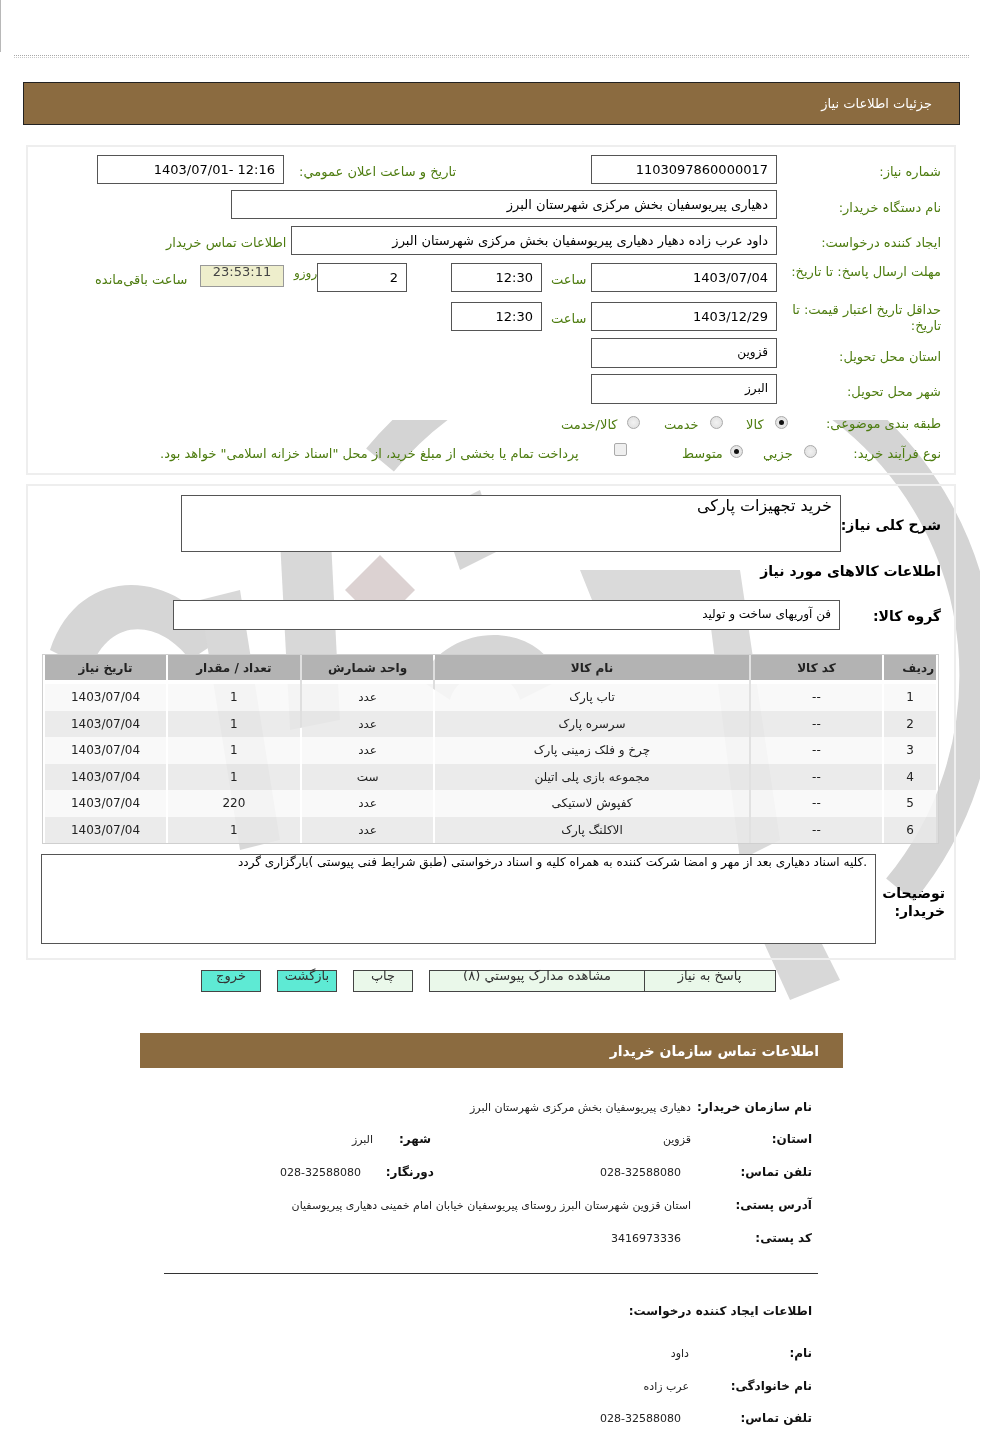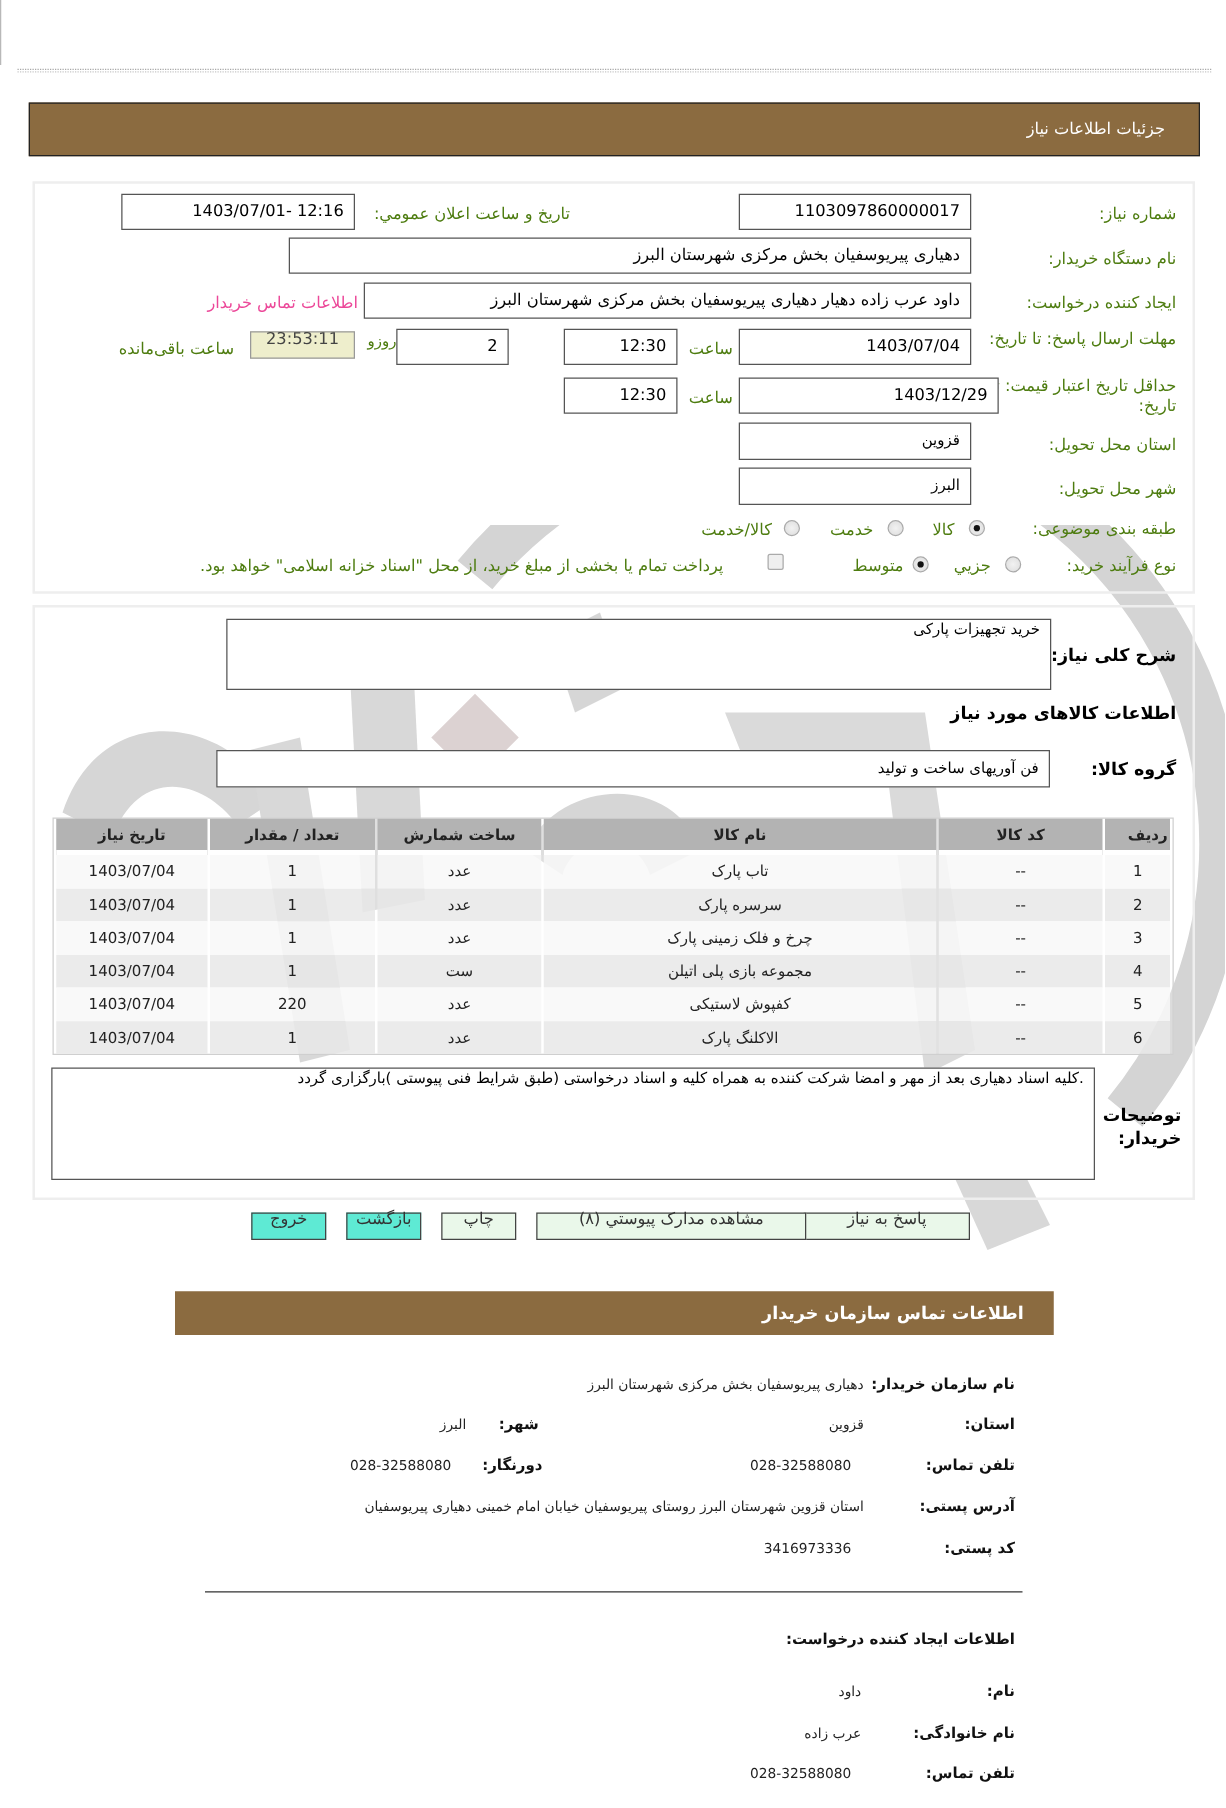--- a/index.html
+++ b/index.html
@@ -12,21 +12,21 @@
     .title-bar { position: absolute; left: 23px; top: 82px; width: 937px; height: 43px; background: #8b6b40;
       border: 1px solid #222; color: #fff; font-size: 13px; padding: 13px 27px 0 0; text-align: right; z-index: 2; }
     .panel { position: absolute; left: 26px; width: 930px; border: 2px solid #eeeeee; background: transparent; z-index: 1; }
     .panel1 { top: 145px; height: 330px; }
     .panel2 { top: 484px; height: 476px; }
     .lbl { position: absolute; font-size: 13px; color: #4d7c0f; white-space: nowrap; text-align: right; z-index: 2; }
     .box { position: absolute; border: 1px solid #555; background: #fff; font-size: 13px; padding: 6px 8px 0 8px;
       white-space: nowrap; text-align: right; overflow: hidden; z-index: 2; }
     .countdown { position: absolute; left: 200px; top: 265px; width: 84px; height: 22px; background: #eeeecc;
       border: 1px solid #999; font-size: 13px; color: #444; text-align: center; line-height: 12px; z-index: 2; direction: ltr; }
-    .link { position: absolute; color: #ec4899; font-size: 13px; white-space: nowrap; z-index: 2; cursor: pointer; }
+    .link { position: absolute; color: #4d7c0f; font-size: 13px; white-space: nowrap; z-index: 2; cursor: pointer; }
     .radio { position: absolute; width: 13px; height: 13px; border-radius: 50%; border: 1px solid #aaa;
       background: radial-gradient(circle, #f2f2f2 0%, #dcdcdc 100%); z-index: 2; }
     .radio.on::after { content: ""; position: absolute; left: 3px; top: 3px; width: 5px; height: 5px; border-radius: 50%; background: #111; }
     .checkbox { position: absolute; width: 13px; height: 13px; border: 1px solid #aaa; border-radius: 2px; background: #efefef; z-index: 2; }
     .bold-lbl { position: absolute; font-weight: bold; font-size: 14px; white-space: nowrap; z-index: 2; }
     table.items { position: absolute; left: 42px; top: 654px; width: 897px; border-collapse: separate; border-spacing: 2px 0;
       border: 1px solid #cfcfcf; z-index: 2; background: rgba(255,255,255,0.2); }
     table.items th { background: #b3b3b3; height: 29px; font-weight: bold; font-size: 12px; color: #222; border-bottom: 4px solid #fff; }
     table.items td { height: 26.5px; text-align: center; font-size: 12px; color: #222; }
     table.items tr.odd td { background: rgba(248,248,248,0.85); }
@@ -82,21 +82,21 @@
 <span class="lbl" style="right:40px; top:264px; width:160px; white-space:normal; line-height:16px;">مهلت ارسال پاسخ: تا تاریخ:</span>
 <div class="box" style="left:591px; top:263px; width:186px; height:29px; direction:ltr;">1403/07/04</div>
 <span class="lbl" style="left:551px; top:272px;">ساعت</span>
 <div class="box" style="left:451px; top:263px; width:91px; height:29px; direction:ltr;">12:30</div>
 <div class="box" style="left:317px; top:263px; width:90px; height:29px; direction:ltr;">2</div>
 <span class="lbl" style="left:294px; top:266px; font-size:12px;">روزو</span>
 <div class="countdown">23:53:11</div>
 <span class="lbl" style="left:95px; top:272px;">ساعت باقی‌مانده</span>
 
 <span class="lbl" style="right:40px; top:302px; width:160px; white-space:normal; line-height:16px;">حداقل تاریخ اعتبار قیمت: تا تاریخ:</span>
-<div class="box" style="left:591px; top:302px; width:208px; height:29px; direction:ltr;">1403/12/29</div>
+<div class="box" style="left:591px; top:302px; width:186px; height:29px; direction:ltr;">1403/12/29</div>
 <span class="lbl" style="left:551px; top:311px;">ساعت</span>
 <div class="box" style="left:451px; top:302px; width:91px; height:29px; direction:ltr;">12:30</div>
 
 <span class="lbl" style="right:40px; top:349px;">استان محل تحویل:</span>
 <div class="box" style="left:591px; top:338px; width:186px; height:30px; font-size:12px;">قزوین</div>
 
 <span class="lbl" style="right:40px; top:384px;">شهر محل تحویل:</span>
 <div class="box" style="left:591px; top:374px; width:186px; height:30px; font-size:12px;">البرز</div>
 
 <span class="lbl" style="right:40px; top:416px;">طبقه بندی موضوعی:</span>
@@ -111,34 +111,34 @@
 <div class="radio" style="left:804px; top:445px;"></div>
 <span class="lbl" style="left:763px; top:446px;">جزيي</span>
 <div class="radio on" style="left:730px; top:445px;"></div>
 <span class="lbl" style="left:682px; top:446px;">متوسط</span>
 <div class="checkbox" style="left:614px; top:443px;"></div>
 <span class="lbl" style="left:160px; top:446px;">پرداخت تمام یا بخشی از مبلغ خرید، از محل "اسناد خزانه اسلامی" خواهد بود.</span>
 
 <div class="panel panel2"></div>
 
 <span class="bold-lbl" style="right:40px; top:517px;">شرح کلی نیاز:</span>
-<div class="box" style="left:181px; top:495px; width:660px; height:57px; padding-top:0; font-size:12px;">خرید تجهیزات پارکی</div>
+<div class="box" style="left:181px; top:495px; width:660px; height:57px; padding-top:0; font-size:16px;">خرید تجهیزات پارکی</div>
 
 <span class="bold-lbl" style="right:40px; top:563px;">اطلاعات کالاهای مورد نیاز</span>
 
 <span class="bold-lbl" style="right:40px; top:608px;">گروه کالا:</span>
 <div class="box" style="left:173px; top:600px; width:667px; height:30px; font-size:12px;">فن آوریهای ساخت و تولید</div>
 
 <table class="items">
   <thead>
     <tr>
       <th style="width:32px;padding-left:16px;">ردیف</th>
       <th style="width:122px;">کد کالا</th>
       <th style="width:290px;">نام کالا</th>
-      <th style="width:122px;">ساخت شمارش</th>
+      <th style="width:122px;">واحد شمارش</th>
       <th style="width:122px;">تعداد / مقدار</th>
       <th style="width:112px;">تاریخ نیاز</th>
     </tr>
   </thead>
   <tbody>
     <tr class="odd">
       <td>1</td>
       <td>--</td>
       <td>تاب پارک</td>
       <td>عدد</td>

